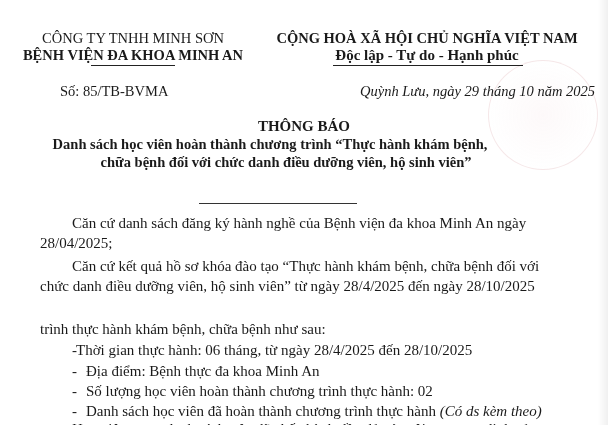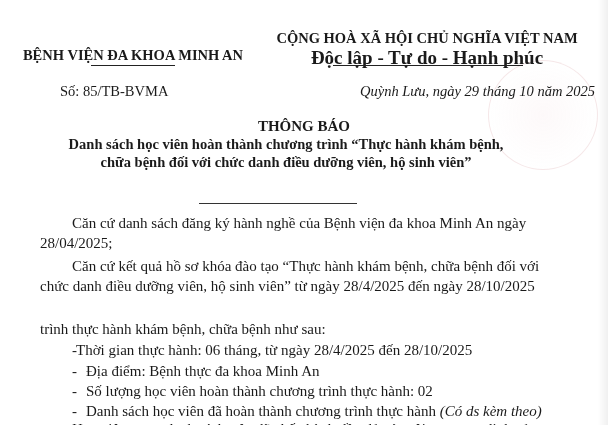--- a/index.html
+++ b/index.html
@@ -14,49 +14,50 @@
     background: linear-gradient(to right, rgba(255,255,255,0), rgba(230,230,230,0.6));
   }
   .abs { position: absolute; white-space: nowrap; }
   .i { font-style: italic; }
 
   .org-parent { left: 18px; top: 30px; width: 230px; font-size: 14.5px; text-align: center; }
   .org-name { left: 18px; top: 47px; width: 230px; font-size: 14.5px; font-weight: bold; text-align: center; }
   .org-underline { position: absolute; left: 91px; top: 65px; width: 84px; height: 1px; background: #222; }
 
   .nation { left: 262px; top: 30px; width: 330px; font-size: 14.5px; font-weight: bold; text-align: center; }
-  .motto { left: 262px; top: 47px; width: 330px; font-size: 19px; font-weight: bold; text-align: center; }
+  .motto { left: 262px; top: 47px; width: 330px; font-size: 15px; font-weight: bold; text-align: center; }
   .motto-underline { position: absolute; left: 333px; top: 65px; width: 190px; height: 1px; background: #222; }
 
   .docno { left: 60px; top: 83px; font-size: 14.5px; }
   .place-date { left: 360px; top: 83px; font-size: 14.5px; font-style: italic; }
 
   .stamp {
     position: absolute; left: 488px; top: 60px; width: 108px; height: 108px;
     border-radius: 50%; border: 1px solid rgba(200,120,130,0.18);
     background: radial-gradient(circle, rgba(220,150,160,0.06), rgba(255,255,255,0) 70%);
   }
 
   .title { left: 0; top: 118px; width: 608px; font-size: 15px; font-weight: bold; text-align: center; }
-  .subtitle { left: 16px; width: 540px; font-size: 14.5px; font-weight: bold; text-align: center; }
+  .subtitle { left: 0; width: 540px; font-size: 14.5px; font-weight: bold; text-align: center; }
   .sub1 { top: 136px; }
-  .sub2 { top: 154px; }
+  .sub2 { top: 154px; padding-left: 16px; }
   .sub3 { top: 172px; }
   .title-rule { position: absolute; left: 199px; top: 203px; width: 158px; height: 1px; background: #333; }
 
   .para { font-size: 15px; }
   .bullet-dash { font-size: 15px; }
 </style>
 </head>
 <body>
 
 <div class="page">
 
   <div class="stamp"></div>
 
+  <div class="abs org-parent">CÔNG TY TNHH MINH SƠN</div>
   <div class="abs org-name">BỆNH VIỆN ĐA KHOA MINH AN</div>
   <div class="org-underline"></div>
 
   <div class="abs nation">CỘNG HOÀ XÃ HỘI CHỦ NGHĨA VIỆT NAM</div>
   <div class="abs motto">Độc lập - Tự do - Hạnh phúc</div>
   <div class="motto-underline"></div>
 
   <div class="abs docno">Số: 85/TB-BVMA</div>
   <div class="abs place-date">Quỳnh Lưu, ngày 29 tháng 10 năm 2025</div>
 

